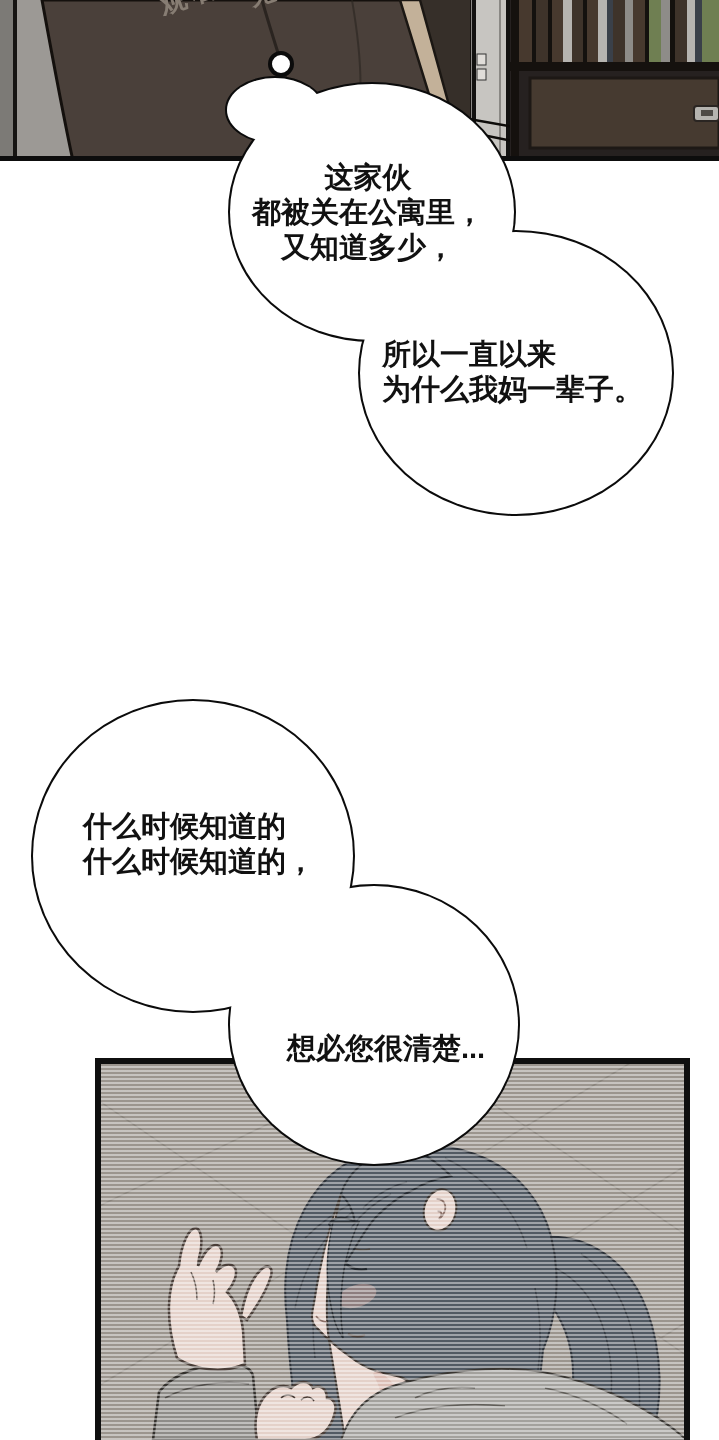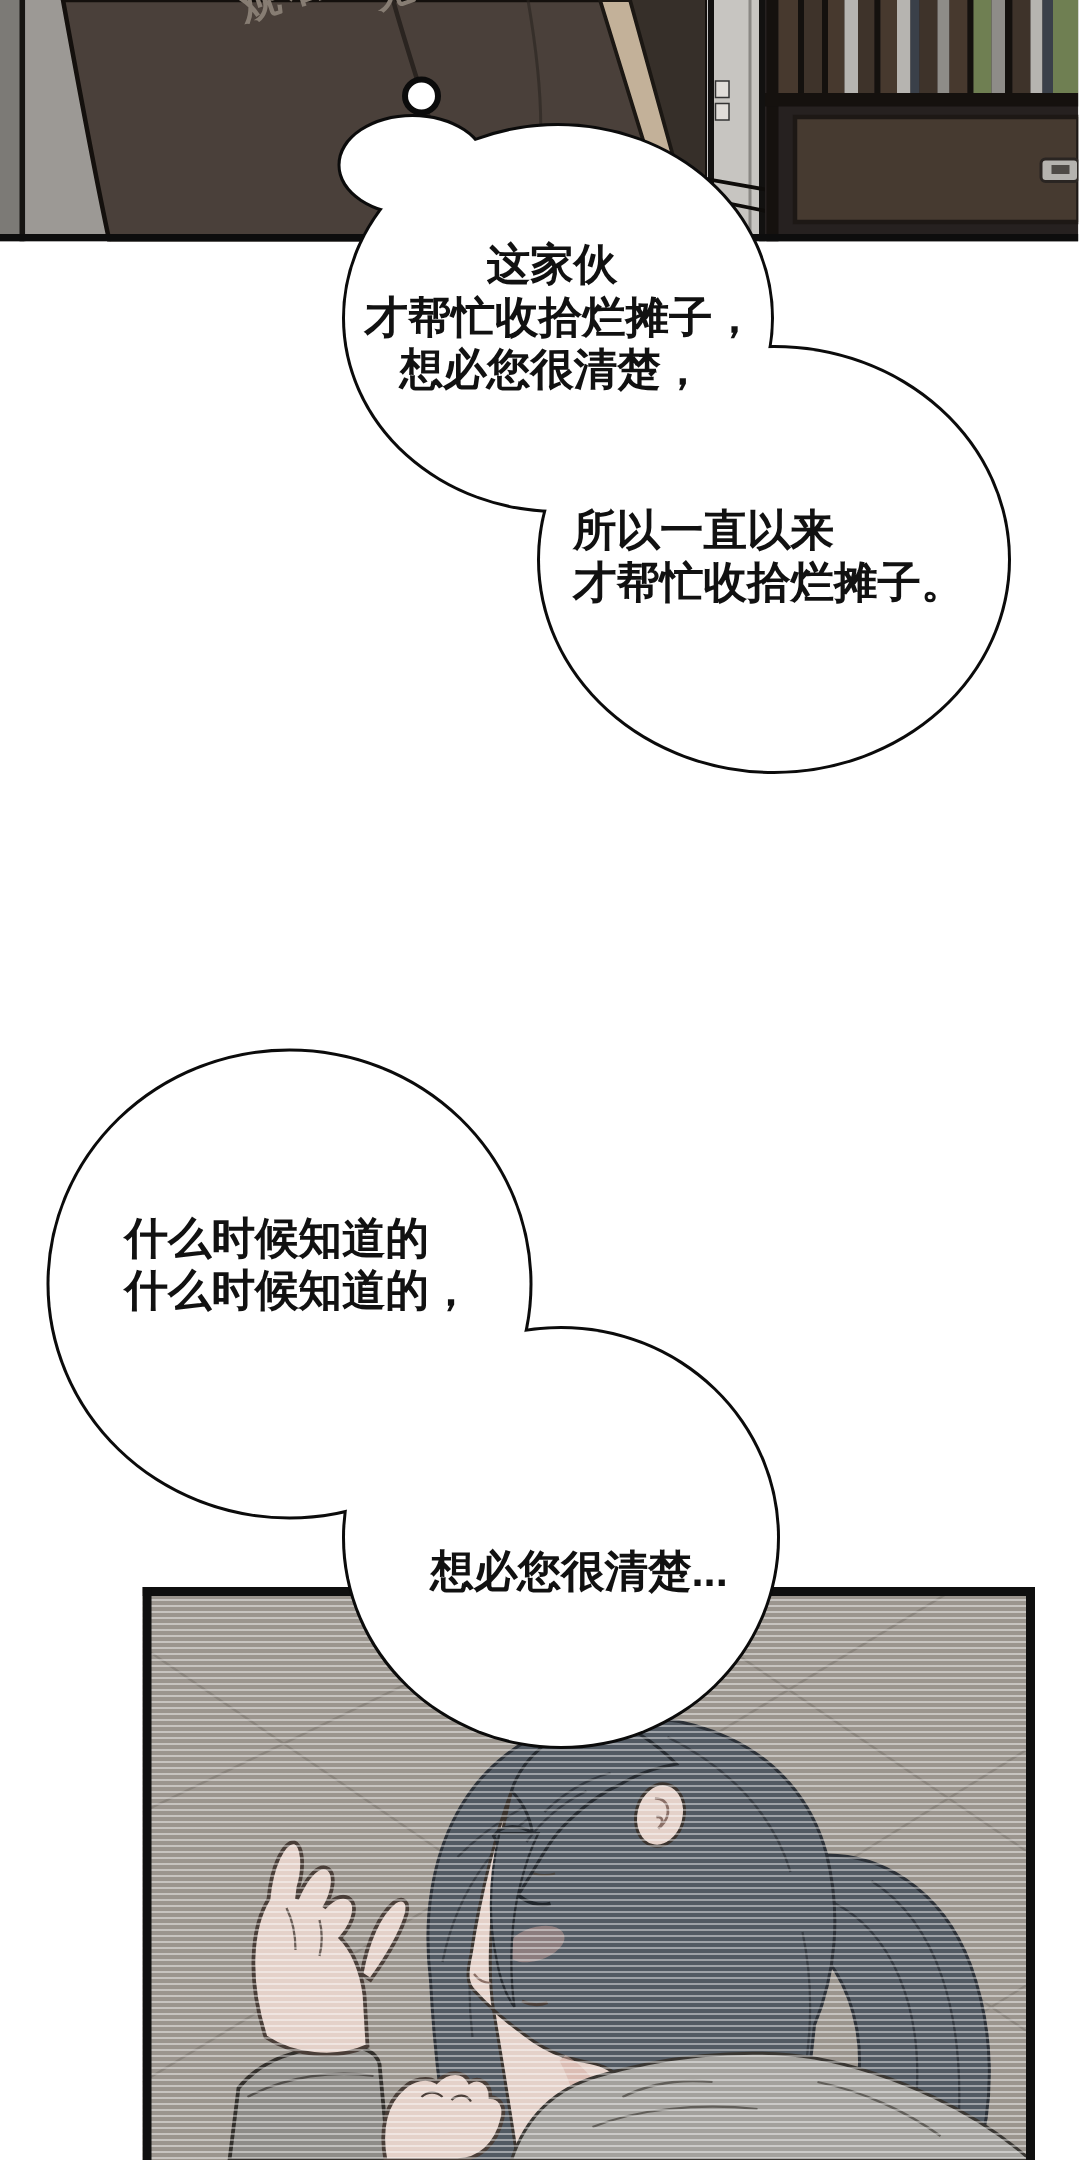--- a/index.html
+++ b/index.html
@@ -186,26 +186,26 @@
     <g>
       <ellipse cx="193" cy="856" rx="160" ry="155" class="st"></ellipse>
       <ellipse cx="374" cy="1025" rx="144" ry="139" class="st"></ellipse>
       <ellipse cx="193" cy="856" rx="160" ry="155" class="fl"></ellipse>
       <ellipse cx="374" cy="1025" rx="144" ry="139" class="fl"></ellipse>
     </g>
   </svg>
 
   <div class="speech t1">
     <div>这家伙</div>
-    <div>才帮忙收拾烂摊子，</div>
-    <div>想必您很清楚，</div>
+    <div>都被关在公寓里，</div>
+    <div>又知道多少，</div>
   </div>
   <div class="speech t2">
     <div>所以一直以来</div>
-    <div>才帮忙收拾烂摊子。</div>
+    <div>为什么我妈一辈子。</div>
   </div>
   <div class="speech t3">
     <div>什么时候知道的</div>
     <div>什么时候知道的，</div>
   </div>
   <div class="speech t4">
     <div>想必您很清楚...</div>
   </div>
 
 </div>

